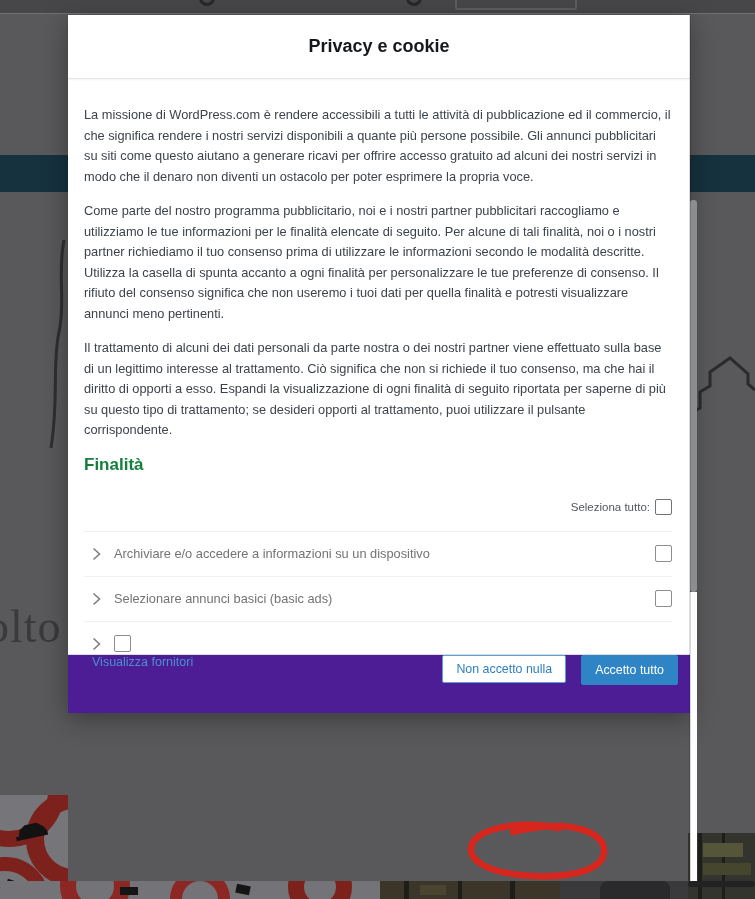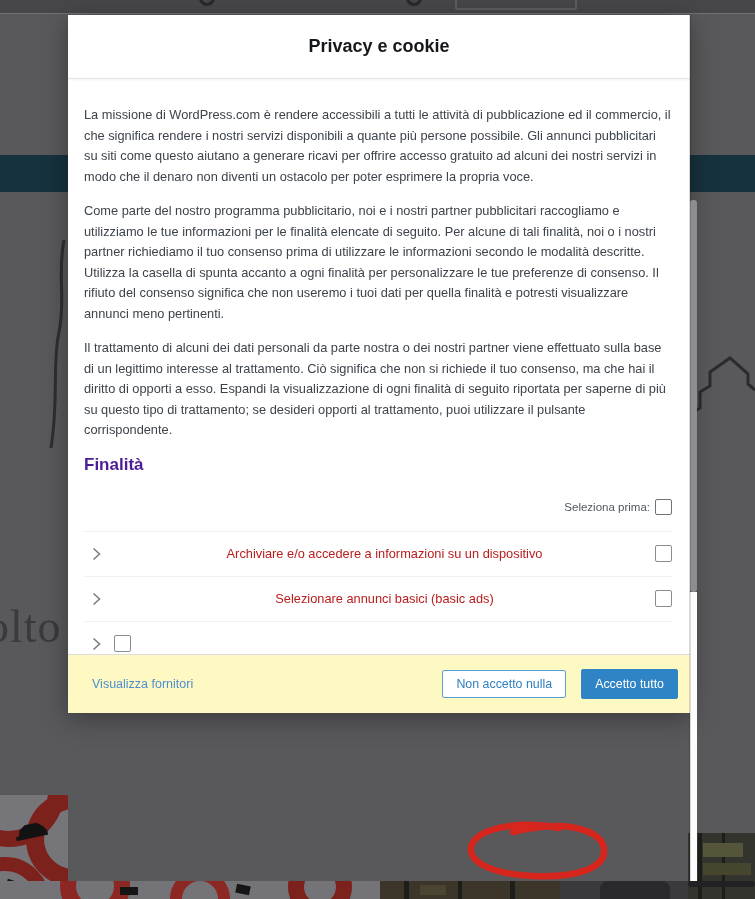--- a/index.html
+++ b/index.html
@@ -26,28 +26,28 @@
   .photo-right { position:absolute; left:688px; top:833px; width:67px; height:66px; background:#34342f; overflow:hidden; }
   .window-rect { position:absolute; background:#55553a; }
   .frame-line { position:absolute; background:#1d1d1a; }
 
   
   .modal { position:absolute; left:68px; top:15px; width:622px; height:698px; background:#ffffff; z-index:5; box-shadow:0 6px 24px rgba(0,0,0,.35); display:flex; flex-direction:column; }
   .modal-header { height:64px; flex:0 0 64px; border-bottom:1px solid #e6e6e6; box-shadow:0 1px 2px rgba(0,0,0,.05); display:flex; align-items:center; justify-content:center; }
   .modal-title { font-size:18px; font-weight:bold; color:#15181b; }
   .modal-body { flex:1 1 auto; overflow:hidden; padding:26px 18px 0 16px; }
   .modal-body p { font-size:12.8px; line-height:20.5px; color:#3c434a; margin-bottom:14px; }
-  .purposes-heading { font-size:17px; font-weight:bold; color:#4c1d95; margin:8px 0 24px; }
+  .purposes-heading { font-size:17px; font-weight:bold; color:#15803d; margin:8px 0 24px; }
   .select-all-row { display:flex; justify-content:flex-end; align-items:center; gap:5px; margin-bottom:16px; }
   .select-all-label { font-size:11.5px; color:#50575e; }
   .checkbox { width:17px; height:17px; border:1px solid #8a8d91; border-radius:2px; background:#fff; flex:0 0 17px; }
   .purpose-row { height:45px; border-top:1px solid #f0f0f1; display:flex; align-items:center; padding-left:8px; cursor:pointer; }
   .chevron { width:9px; height:14px; margin-right:13px; flex:0 0 9px; }
-  .purpose-label { flex:1 1 auto; font-size:12.8px; color:#b91c1c;text-align:center; }
-  .modal-footer { flex:0 0 59px; border-top:1px solid #dcdcde; display:flex; align-items:center; padding:0 12px 0 24px; background:#fef9c3; }
+  .purpose-label { flex:1 1 auto; font-size:12.8px; color:#737373; }
+  .modal-footer { flex:0 0 59px; border-top:1px solid #dcdcde; display:flex; align-items:flex-start; padding:0 12px 0 24px; background:#4c1d95; }
   .vendors-link { font-size:12.5px; color:#4c8fd0; text-decoration:none; cursor:pointer; }
   .footer-spacer { flex:1 1 auto; }
   .btn { font-family:"Liberation Sans", sans-serif; font-size:12.4px; border-radius:2px; cursor:pointer; }
   .btn-decline { background:#fff; color:#2e7fc0; border:1px solid #5b9fd4; padding:6px 13px; margin-right:15px; }
   .btn-accept { background:#2e84c5; color:#fff; border:1px solid #2e84c5; padding:7px 13px; }
 
   
   .scrollbar-thumb { position:absolute; left:690px; top:200px; width:7px; height:392px; background:#8b8d90; border-radius:3px; z-index:6; }
   .scrollbar-track-lower { position:absolute; left:690px; top:592px; width:7px; height:289px; background:#fdfdfd; z-index:5; }
   .modal-edge-shade { position:absolute; left:689px; top:15px; width:2px; height:866px; background:rgba(0,0,0,.14); z-index:6; }
@@ -122,21 +122,21 @@
   </div>
 
   <div class="modal-body">
     <p>La missione di WordPress.com è rendere accessibili a tutti le attività di pubblicazione ed il commercio, il che significa rendere i nostri servizi disponibili a quante più persone possibile. Gli annunci pubblicitari su siti come questo aiutano a generare ricavi per offrire accesso gratuito ad alcuni dei nostri servizi in modo che il denaro non diventi un ostacolo per poter esprimere la propria voce.</p>
     <p>Come parte del nostro programma pubblicitario, noi e i nostri partner pubblicitari raccogliamo e utilizziamo le tue informazioni per le finalità elencate di seguito. Per alcune di tali finalità, noi o i nostri partner richiediamo il tuo consenso prima di utilizzare le informazioni secondo le modalità descritte. Utilizza la casella di spunta accanto a ogni finalità per personalizzare le tue preferenze di consenso. Il rifiuto del consenso significa che non useremo i tuoi dati per quella finalità e potresti visualizzare annunci meno pertinenti.</p>
     <p>Il trattamento di alcuni dei dati personali da parte nostra o dei nostri partner viene effettuato sulla base di un legittimo interesse al trattamento. Ciò significa che non si richiede il tuo consenso, ma che hai il diritto di opporti a esso. Espandi la visualizzazione di ogni finalità di seguito riportata per saperne di più su questo tipo di trattamento; se desideri opporti al trattamento, puoi utilizzare il pulsante corrispondente.</p>
 
     <div class="purposes-heading">Finalità</div>
 
     <div class="select-all-row">
-      <span class="select-all-label">Seleziona prima:</span>
+      <span class="select-all-label">Seleziona tutto:</span>
       <span class="checkbox" style="width:16px;height:16px;border-color:#6f7276;"></span>
     </div>
 
     <div id="purpose-list">
   <div class="purpose-row">
     <svg class="chevron" viewBox="0 0 9 14">
       <polyline points="1.5,1.5 7.5,7 1.5,12.5" stroke="#7b7f84" stroke-width="1.6" fill="none"></polyline>
     </svg>
     <span class="purpose-label">Archiviare e/o accedere a informazioni su un dispositivo</span>
     <span class="checkbox"></span>

